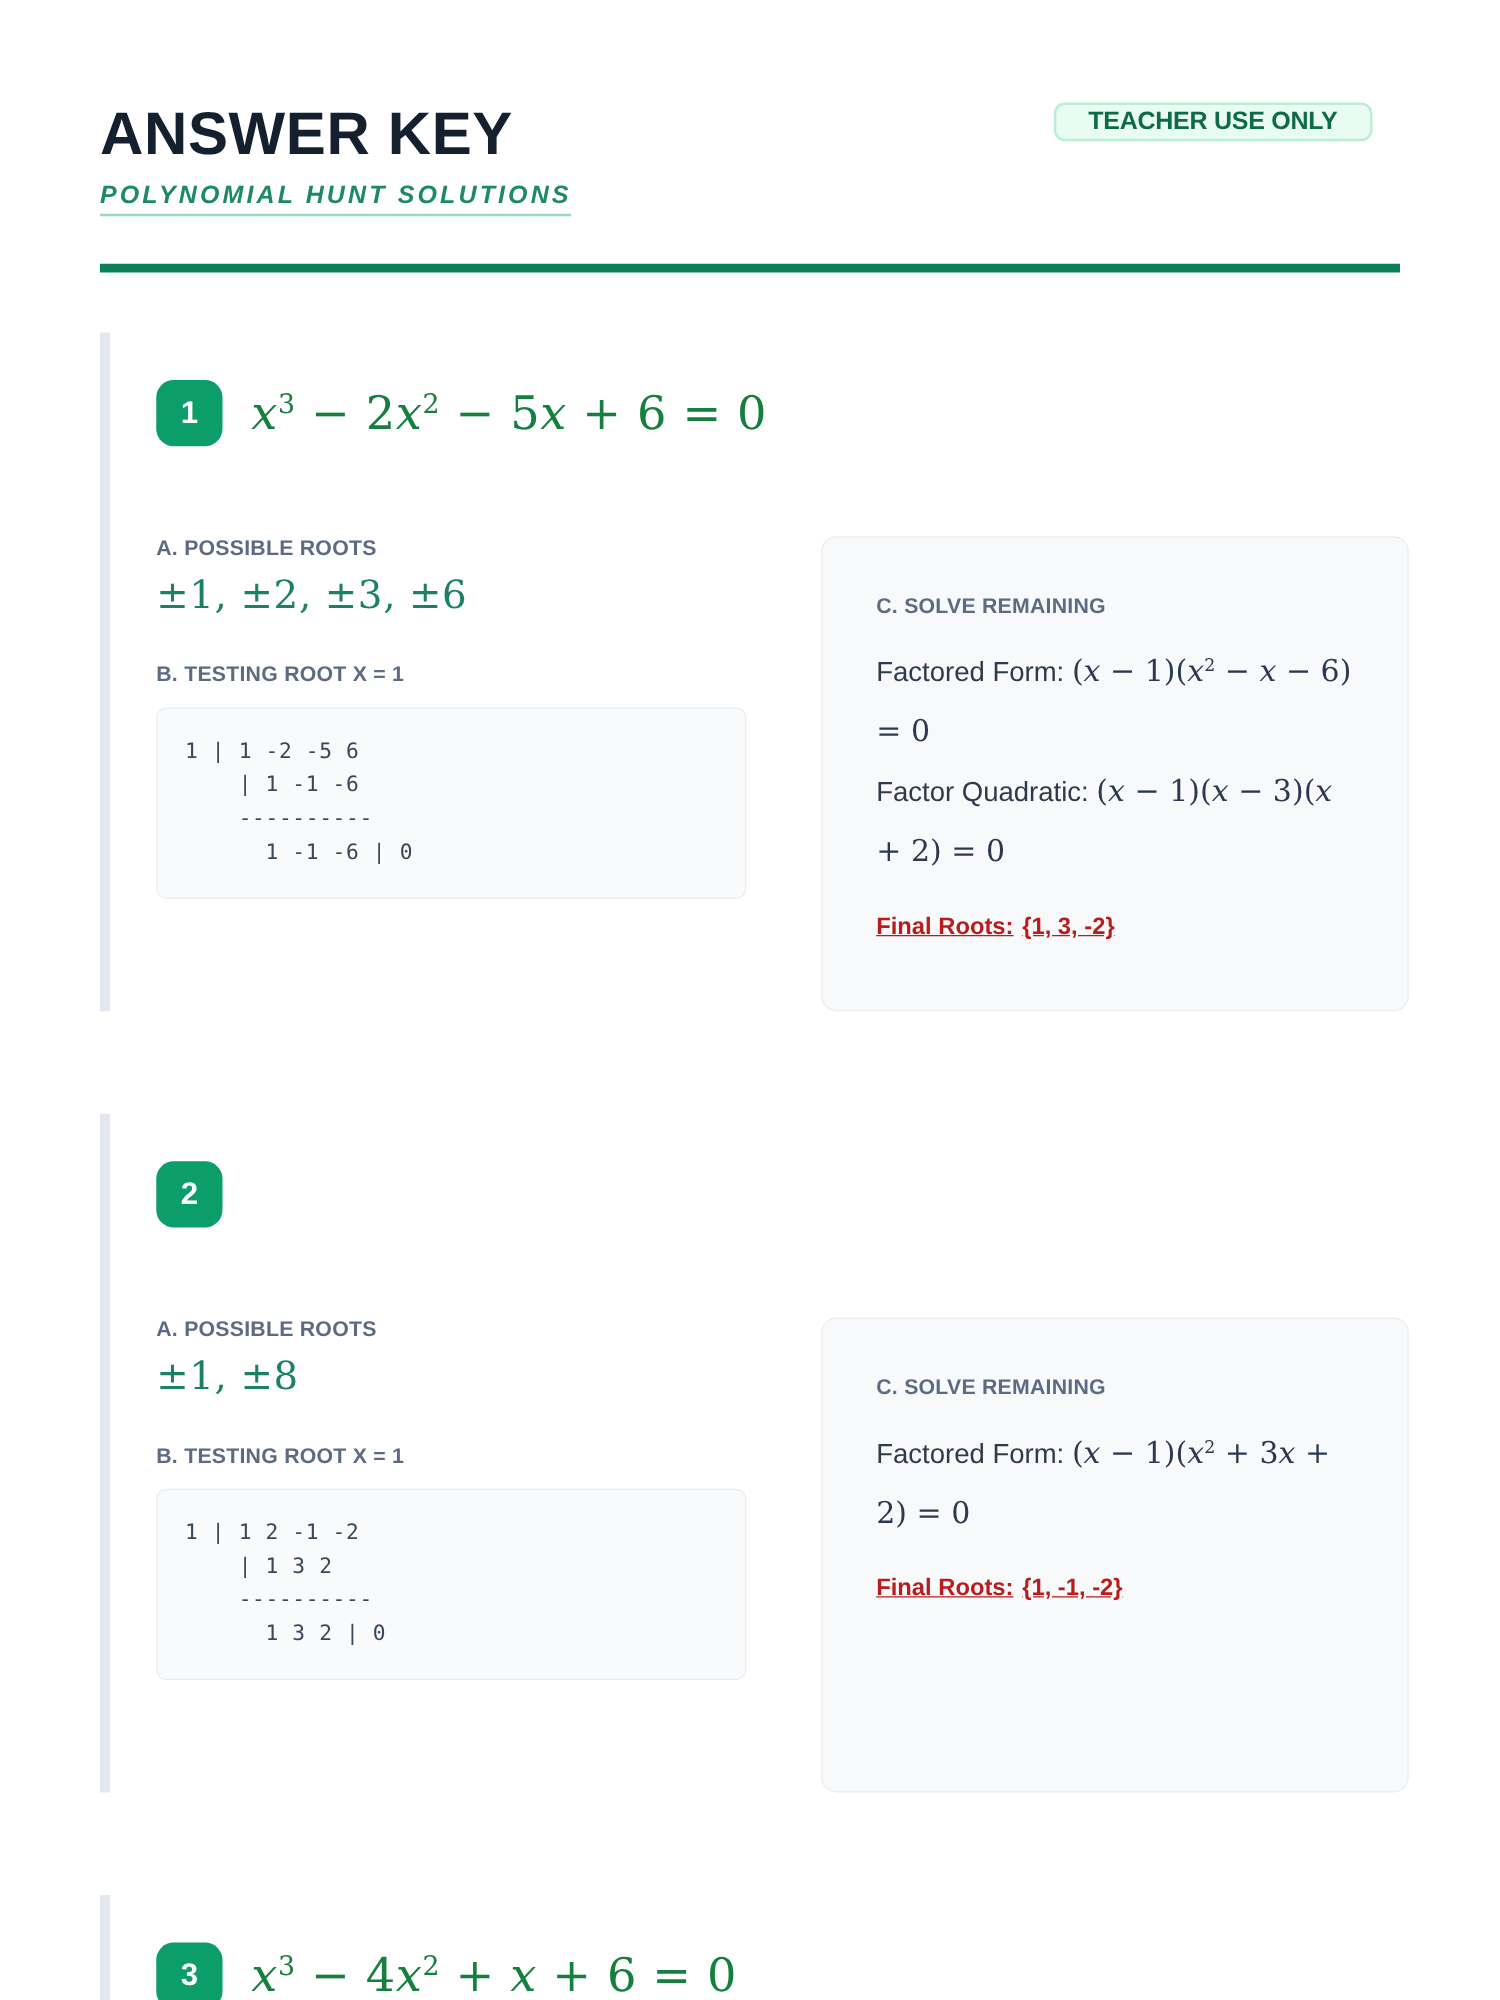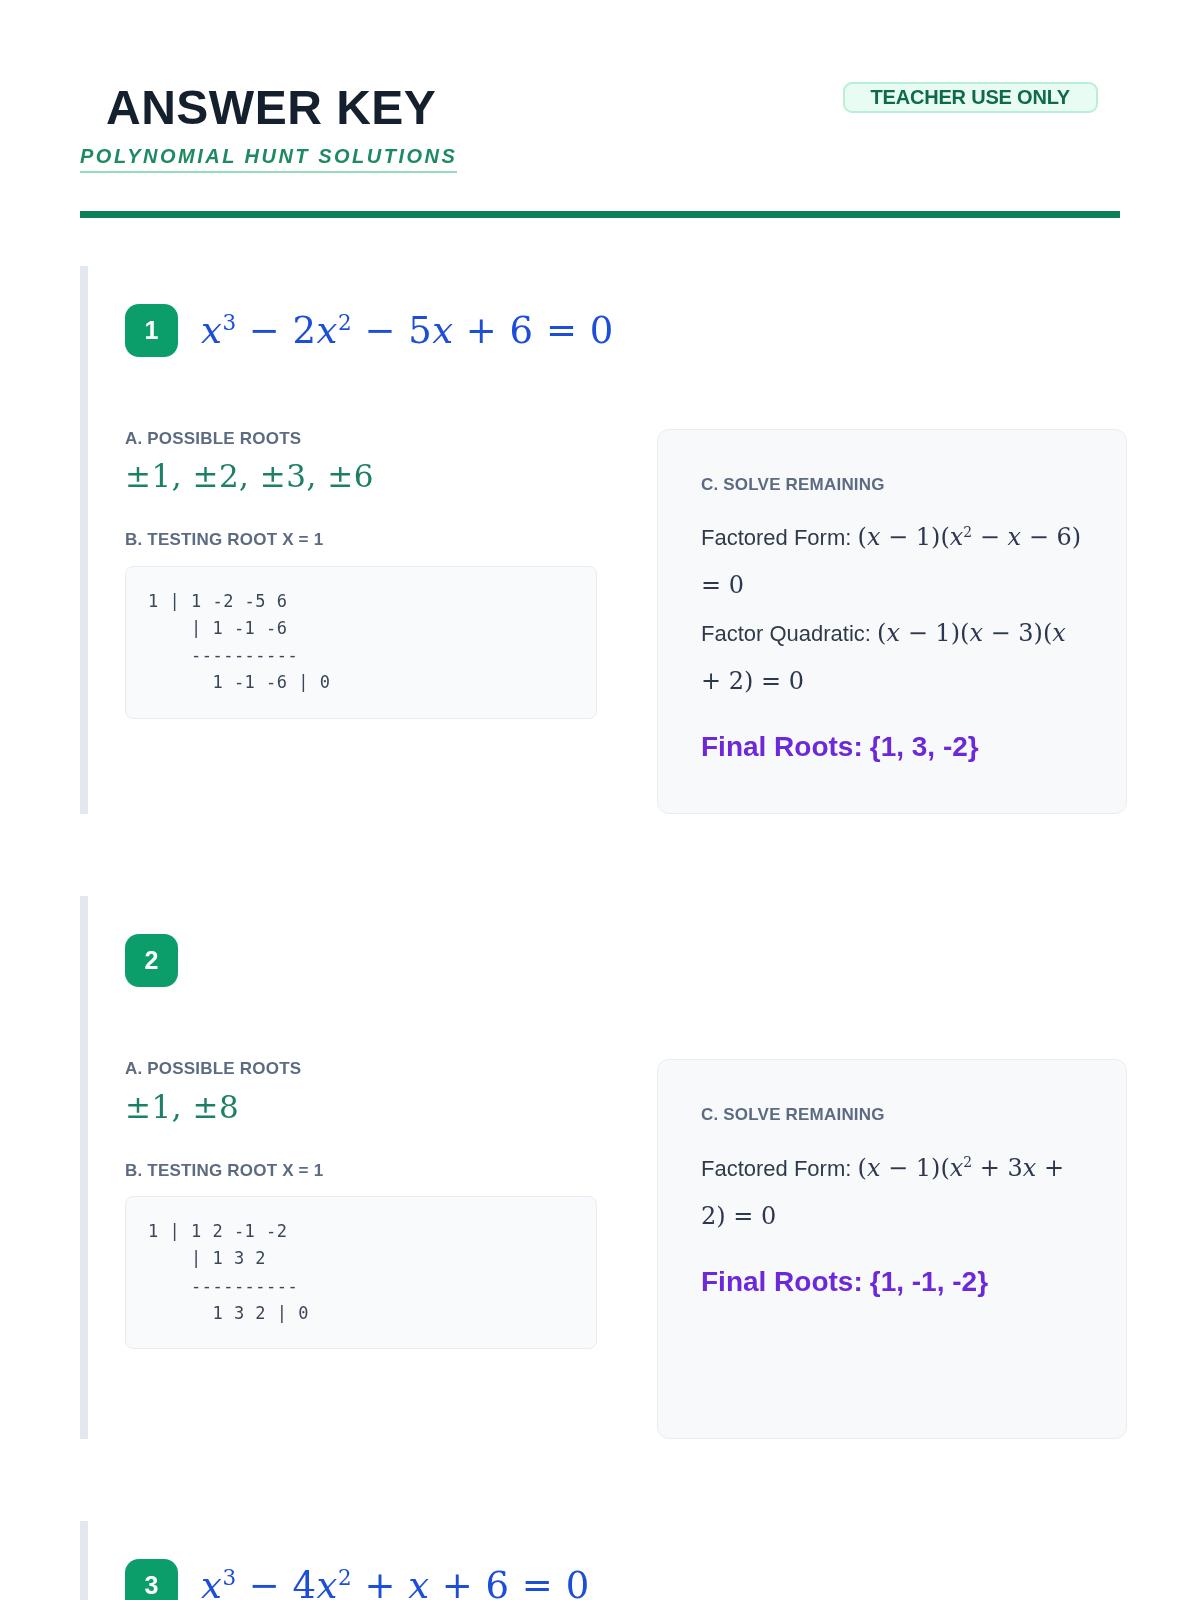--- a/index.html
+++ b/index.html
@@ -8,21 +8,21 @@
     width:1200px; height:1600px; overflow:hidden;
     font-family:"Liberation Sans", sans-serif;
     color:#2c3748;
   }
   .page { width:1040px; margin-left:80px; }
 
   
   .header { position:relative; padding-top:84px; }
   .title {
     font-size:48px; font-weight:800; letter-spacing:0.5px;
-    color:#15202f; line-height:1;margin-left:26px;
+    color:#15202f; line-height:1;
   }
   .subtitle {
     display:inline-block; margin-top:13px;
     font-size:20px; font-style:italic; font-weight:600;
     letter-spacing:2.5px; color:#1d8a62;
     border-bottom:2px solid #93ddba; padding-bottom:3px;
   }
   .teacher-badge {
     position:absolute; top:82px; right:22px;
     background:#e9fcf3; border:2px solid #b8efd5; border-radius:9px;
@@ -42,21 +42,21 @@
   .problem-head { display:flex; align-items:center; gap:23px; }
   .num-badge {
     width:53px; height:53px; flex:0 0 53px;
     background:#0b9e6b; border-radius:14px;
     color:#ffffff; font-size:25px; font-weight:700;
     display:flex; align-items:center; justify-content:center;
   }
   .math { font-family:"DejaVu Serif", serif; font-style:normal; }
   .math i { font-style:italic; }
   .math sup { font-size:58%; position:relative; top:-0.62em; vertical-align:baseline; }
-  .equation { font-size:37px; color:#1d4ed8; letter-spacing:0.5px; }
+  .equation { font-size:37px; color:#15803d; letter-spacing:0.5px; }
 
   .cols { display:grid; grid-template-columns:472px 470px; column-gap:60px; margin-top:72px; }
 
   .sec-label {
     font-size:17px; font-weight:700; letter-spacing:0.2px; color:#5d6b82;
     line-height:1.2;
   }
   .roots {
     font-size:31px; color:#1c8066; margin:9px 0 36px; letter-spacing:0.5px;
   }
@@ -68,21 +68,21 @@
     font-size:17px; line-height:1.6; letter-spacing:0.5px;
     color:#3a4759; white-space:pre;
   }
 
   .solve-card {
     background:#f8f9fb; border:1px solid #e9ecf1; border-radius:12px;
     padding:45px 42px 50px 43px; min-height:380px;
   }
   .work { margin-top:18px; font-size:22px; color:#2f3a4a; line-height:2.0; }
   .work .math { font-size:24px; color:#2d3850; }
-  .final-roots { margin-top:26px; font-size:28px; font-weight:800; color:#6d28d9; }
+  .final-roots { margin-top:26px; font-size:19px; font-weight:800; color:#b91c1c;text-decoration:underline; }
   .final-roots .final-value { margin-left:7px; }
 </style>
 </head>
 <body>
 
 <div class="page">
 
   <div class="header">
     <div class="title">ANSWER KEY</div>
     <div>

